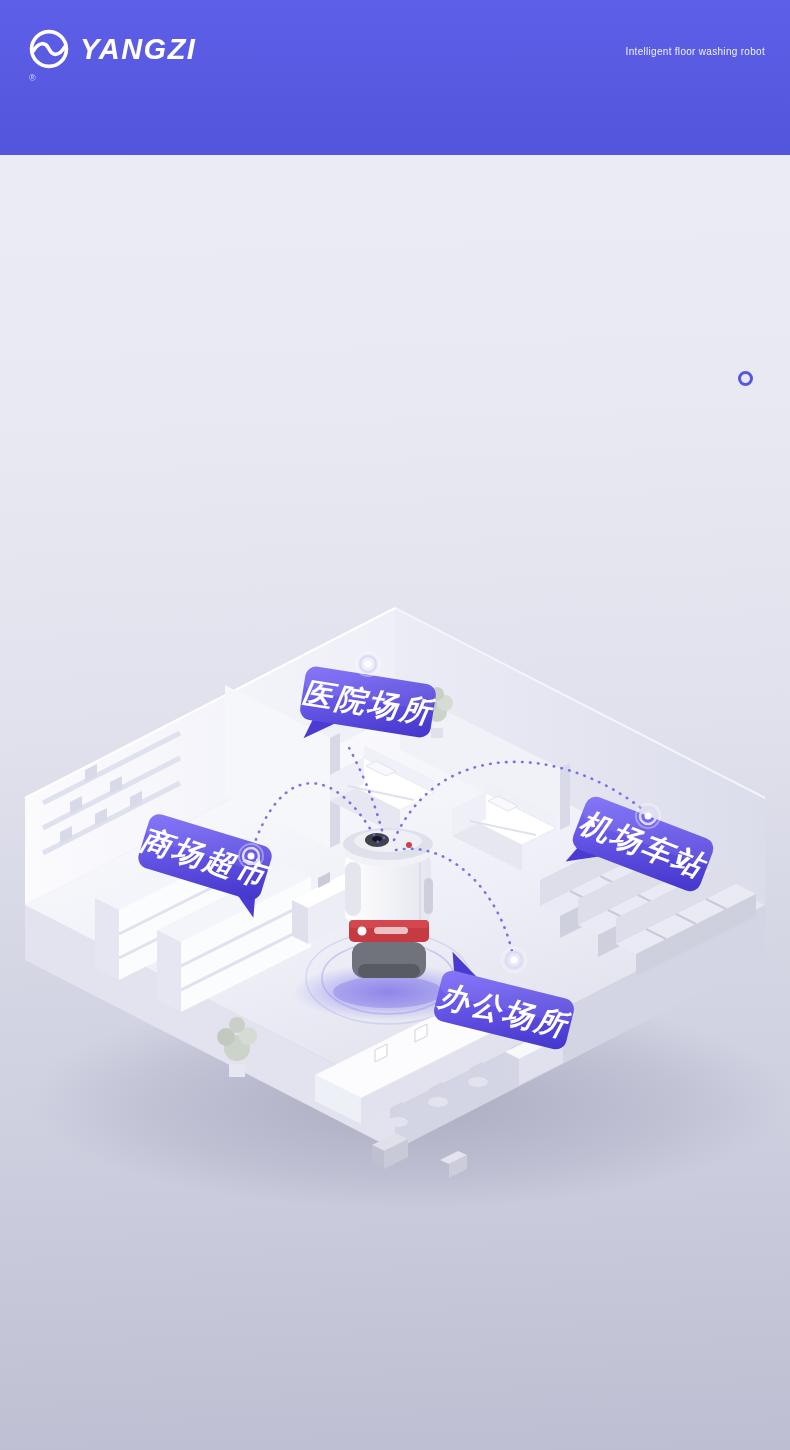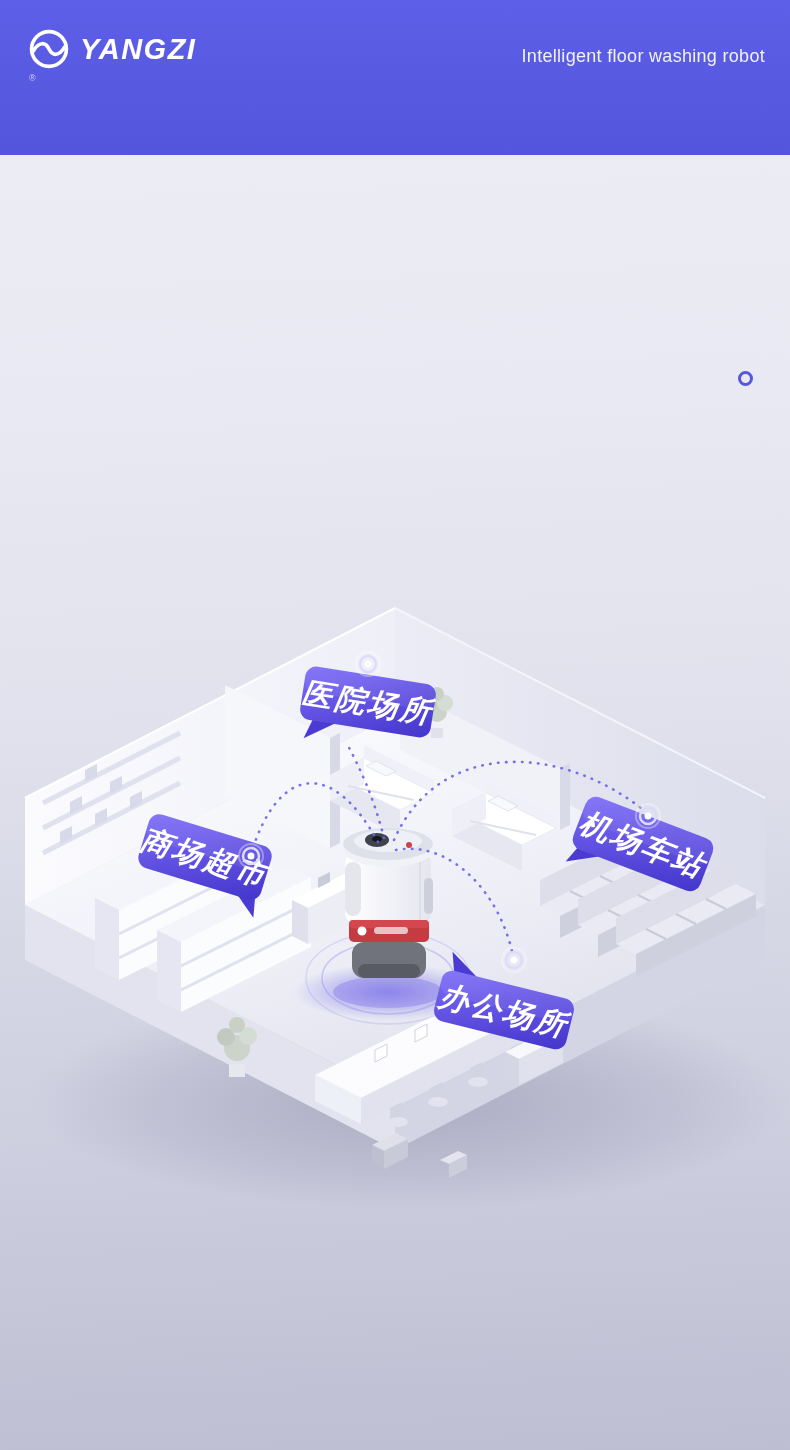--- a/index.html
+++ b/index.html
@@ -8,21 +8,21 @@
           background:linear-gradient(178deg,#ededf6 0%,#e9e9f3 28%,#e0e1ec 50%,#cfd0e0 75%,#bdbed1 100%); }
 
   
   .banner { position:absolute; left:0; top:0; width:790px; height:155px;
             background:linear-gradient(180deg,#5e5fe8 0%,#5355dc 100%); }
   .logo { position:absolute; left:27px; top:27px; display:flex; align-items:center; }
   .logo-icon { width:44px; height:44px; display:block; }
   .logo-text { color:#ffffff; font-size:29px; font-weight:700; font-style:italic;
                letter-spacing:1.5px; margin-left:9px; }
   .reg-mark { position:absolute; left:29px; top:74px; color:#d6d7f8; font-size:9px; line-height:1; }
-  .tagline { position:absolute; right:25px; top:46px; color:#f1f2fd; font-size:18px;
+  .tagline { position:absolute; right:25px; top:46px; color:#f1f2fd; font-size:10px;
              font-weight:400; letter-spacing:0.3px; }
 
   
   .hero-title { position:absolute; left:46px; top:272px; font-size:58px; line-height:78px;
                 font-weight:900; color:#0b0b10; letter-spacing:1px; }
   .hero-subtitle { position:absolute; left:45px; top:450px; font-size:30px; line-height:50px;
                    color:#17171d; font-weight:400; letter-spacing:0.5px; }
   .circle-deco { position:absolute; left:738px; top:371px; width:15px; height:15px;
                  border:3px solid #5557df; border-radius:50%; }
 

